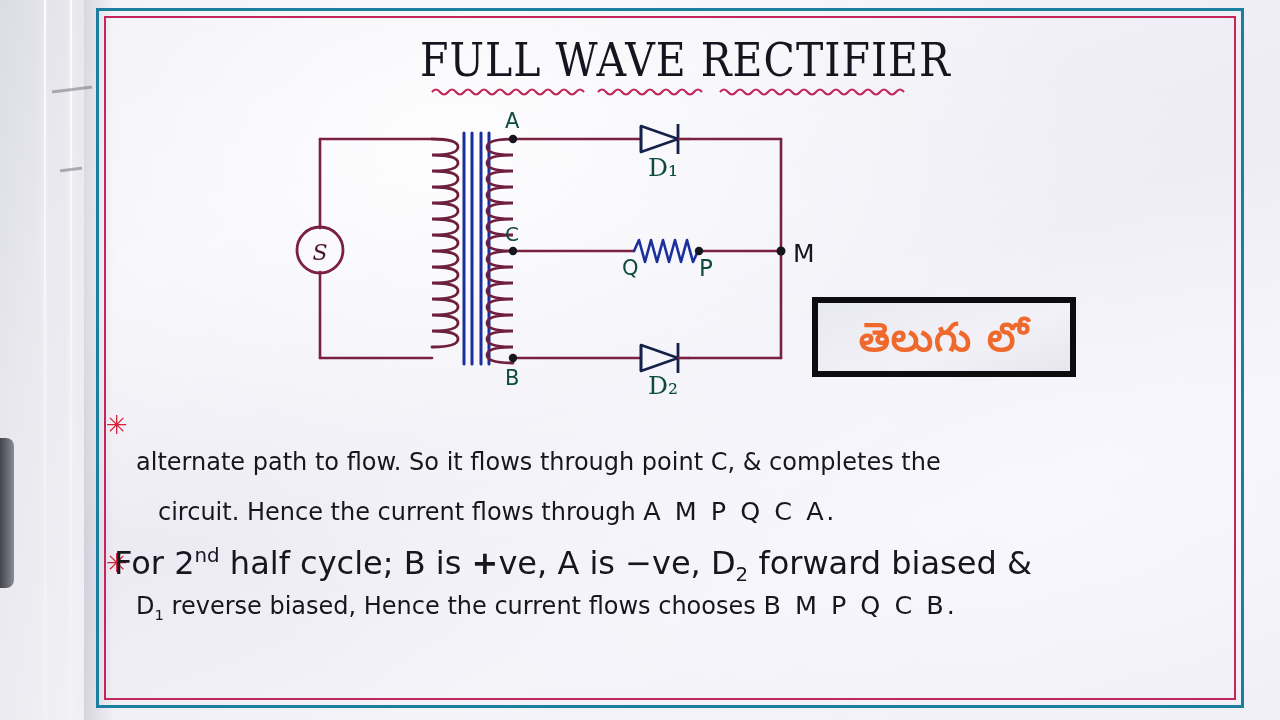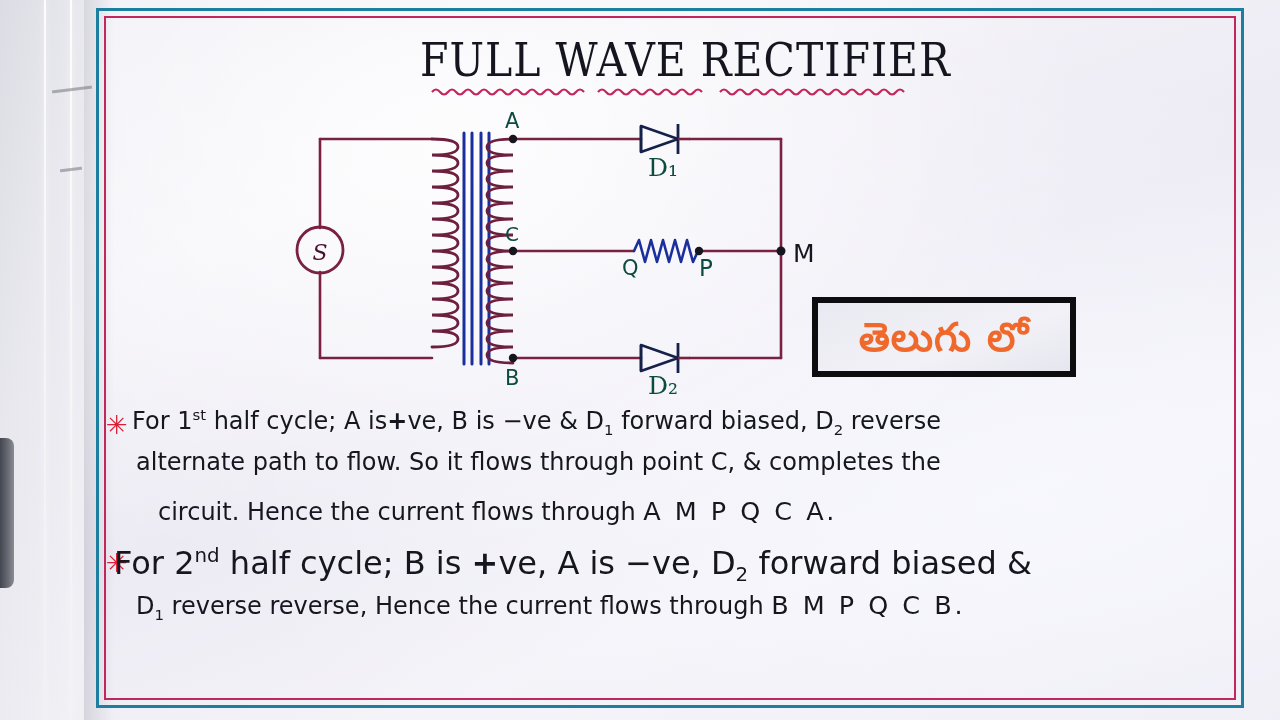--- a/index.html
+++ b/index.html
@@ -243,23 +243,20 @@
   <div id="telugu-badge">
     <div id="telugu-inner">
       <span id="telugu-text">తెలుగు లో</span>
     </div>
   </div>
 
   <div id="notes">
 
     <div class="note-line" style="height:44px;">
       <span class="bullet nt" style="left:0px; top:8px;">✳</span>
-      <span class="nt" style="left:26px; top:2px; font-size:24px;">
-        <span>For 1</span><span class="sup">st</span><span> half cycle; A is</span><span class="plus">+</span><span>ve, B is −ve &amp; D</span><span class="sub">1</span><span> forward biased, D</span><span class="sub">2</span><span> reverse</span>
-      </span>
     </div>
 
 
     <div class="note-line" style="height:48px;text-decoration:underline;">
       <span class="nt" style="left:30px; top:0px; font-size:24px;">alternate path to flow. So it flows through point C, &amp; completes the</span>
     </div>
 
     <div class="note-line" style="height:48px;">
       <span class="nt" style="left:32px; top:0px; font-size:24px;margin-left:20px;">
         <span>circuit. Hence the current flows through </span><span class="spaced bigger">A M P Q C A.</span>
@@ -268,19 +265,19 @@
 
     <div class="note-line" style="height:46px;">
       <span class="bullet nt" style="left:0px; top:6px;">✳</span>
       <span class="nt" style="left:8px; top:0px; font-size:32px;">
         <span>For 2</span><span class="sup">nd</span><span> half cycle; B is </span><span class="plus">+</span><span>ve, A is −ve, D</span><span class="sub">2</span><span> forward biased &amp;</span>
       </span>
     </div>
 
     <div class="note-line" style="height:46px;">
       <span class="nt" style="left:30px; top:0px; font-size:24px;">
-        <span>D</span><span class="sub">1</span><span> reverse reverse, Hence the current flows through </span><span class="spaced bigger">B M P Q C B.</span>
+        <span>D</span><span class="sub">1</span><span> reverse biased, Hence the current flows chooses </span><span class="spaced bigger">B M P Q C B.</span>
       </span>
     </div>
 
   </div>
 
 </div>
 
 </body></html>

